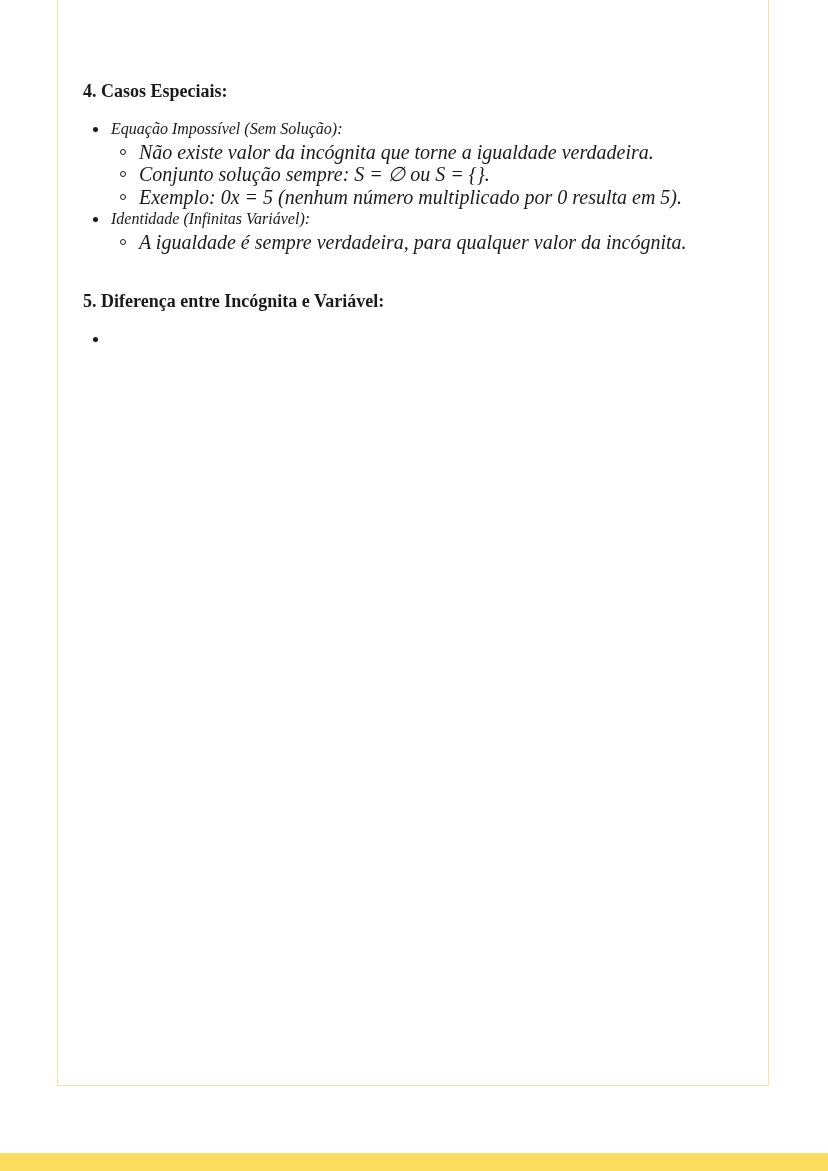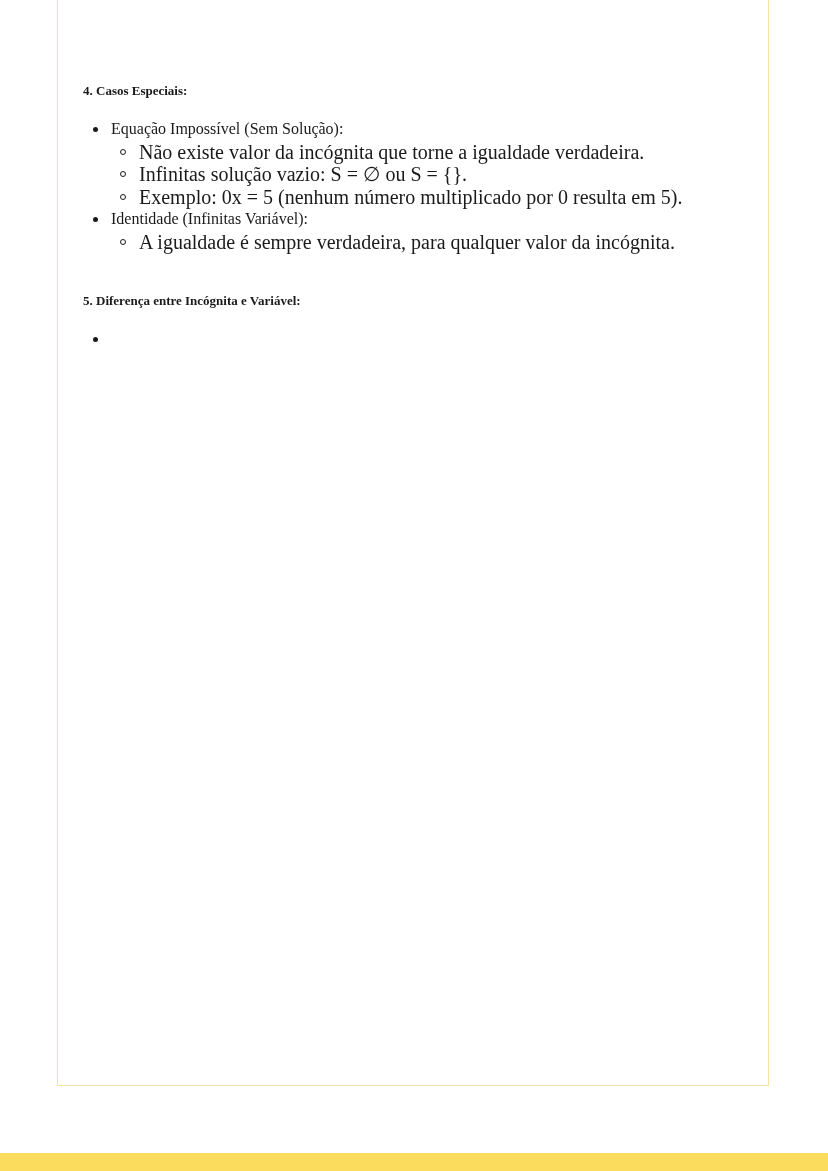--- a/index.html
+++ b/index.html
@@ -12,26 +12,26 @@
   .frame {
     position: absolute; left: 57px; top: -2px; width: 712px; height: 1088px;
     border: 1.5px solid #f7e3a0; border-top: none; box-sizing: border-box;
   }
   .bottom-bar {
     position: absolute; left: 0; top: 1153px; width: 828px; height: 18px;
     background: #fbdc5d;
   }
   .content { position: absolute; left: 83px; top: 80px; width: 640px; }
   h3 {
-    font-size: 13px; font-weight: bold; margin: 0; line-height: 22px;
+    font-size: 18px; font-weight: bold; margin: 0; line-height: 22px;
   }
   h3.s4 { margin-bottom: 16px; }
   h3.s5 { margin-top: 37px; margin-bottom: 16px; }
   ul { margin: 0; padding: 0; list-style: none; }
-  ul.l1 > li { position: relative; padding-left: 28px; font-size: 16px; line-height: 22.5px; }
+  ul.l1 > li { position: relative; padding-left: 28px; font-size: 16px; line-height: 22.5px; font-style: italic; }
   ul.l1 > li > .b1 {
     position: absolute; left: 10px; top: 9px; width: 5px; height: 5px;
     border-radius: 50%; background: #1a1a1a;
   }
   ul.l2 > li { position: relative; padding-left: 28px; font-size: 20px; line-height: 22.5px; }
   ul.l2 > li > .b2 {
     position: absolute; left: 9px; top: 8px; width: 4px; height: 4px;
     border-radius: 50%; border: 1.2px solid #1a1a1a;
   }
 </style>
@@ -41,21 +41,21 @@
 <div class="frame"></div>
 
 <div class="content">
   <h3 class="s4">4. Casos Especiais:</h3>
   <ul class="l1">
     <li>
       <span class="b1"></span>
       <span>Equação Impossível (Sem Solução):</span>
       <ul class="l2">
         <li><span class="b2"></span><span>Não existe valor da incógnita que torne a igualdade verdadeira.</span></li>
-        <li><span class="b2"></span><span>Infinitas solução vazio: S = ∅ ou S = {}.</span></li>
+        <li><span class="b2"></span><span>Conjunto solução sempre: S = ∅ ou S = {}.</span></li>
         <li><span class="b2"></span><span>Exemplo: 0x = 5 (nenhum número multiplicado por 0 resulta em 5).</span></li>
       </ul>
     </li>
     <li>
       <span class="b1"></span>
       <span>Identidade (Infinitas Variável):</span>
       <ul class="l2">
         <li><span class="b2"></span><span>A igualdade é sempre verdadeira, para qualquer valor da incógnita.</span></li>
       </ul>
     </li>

